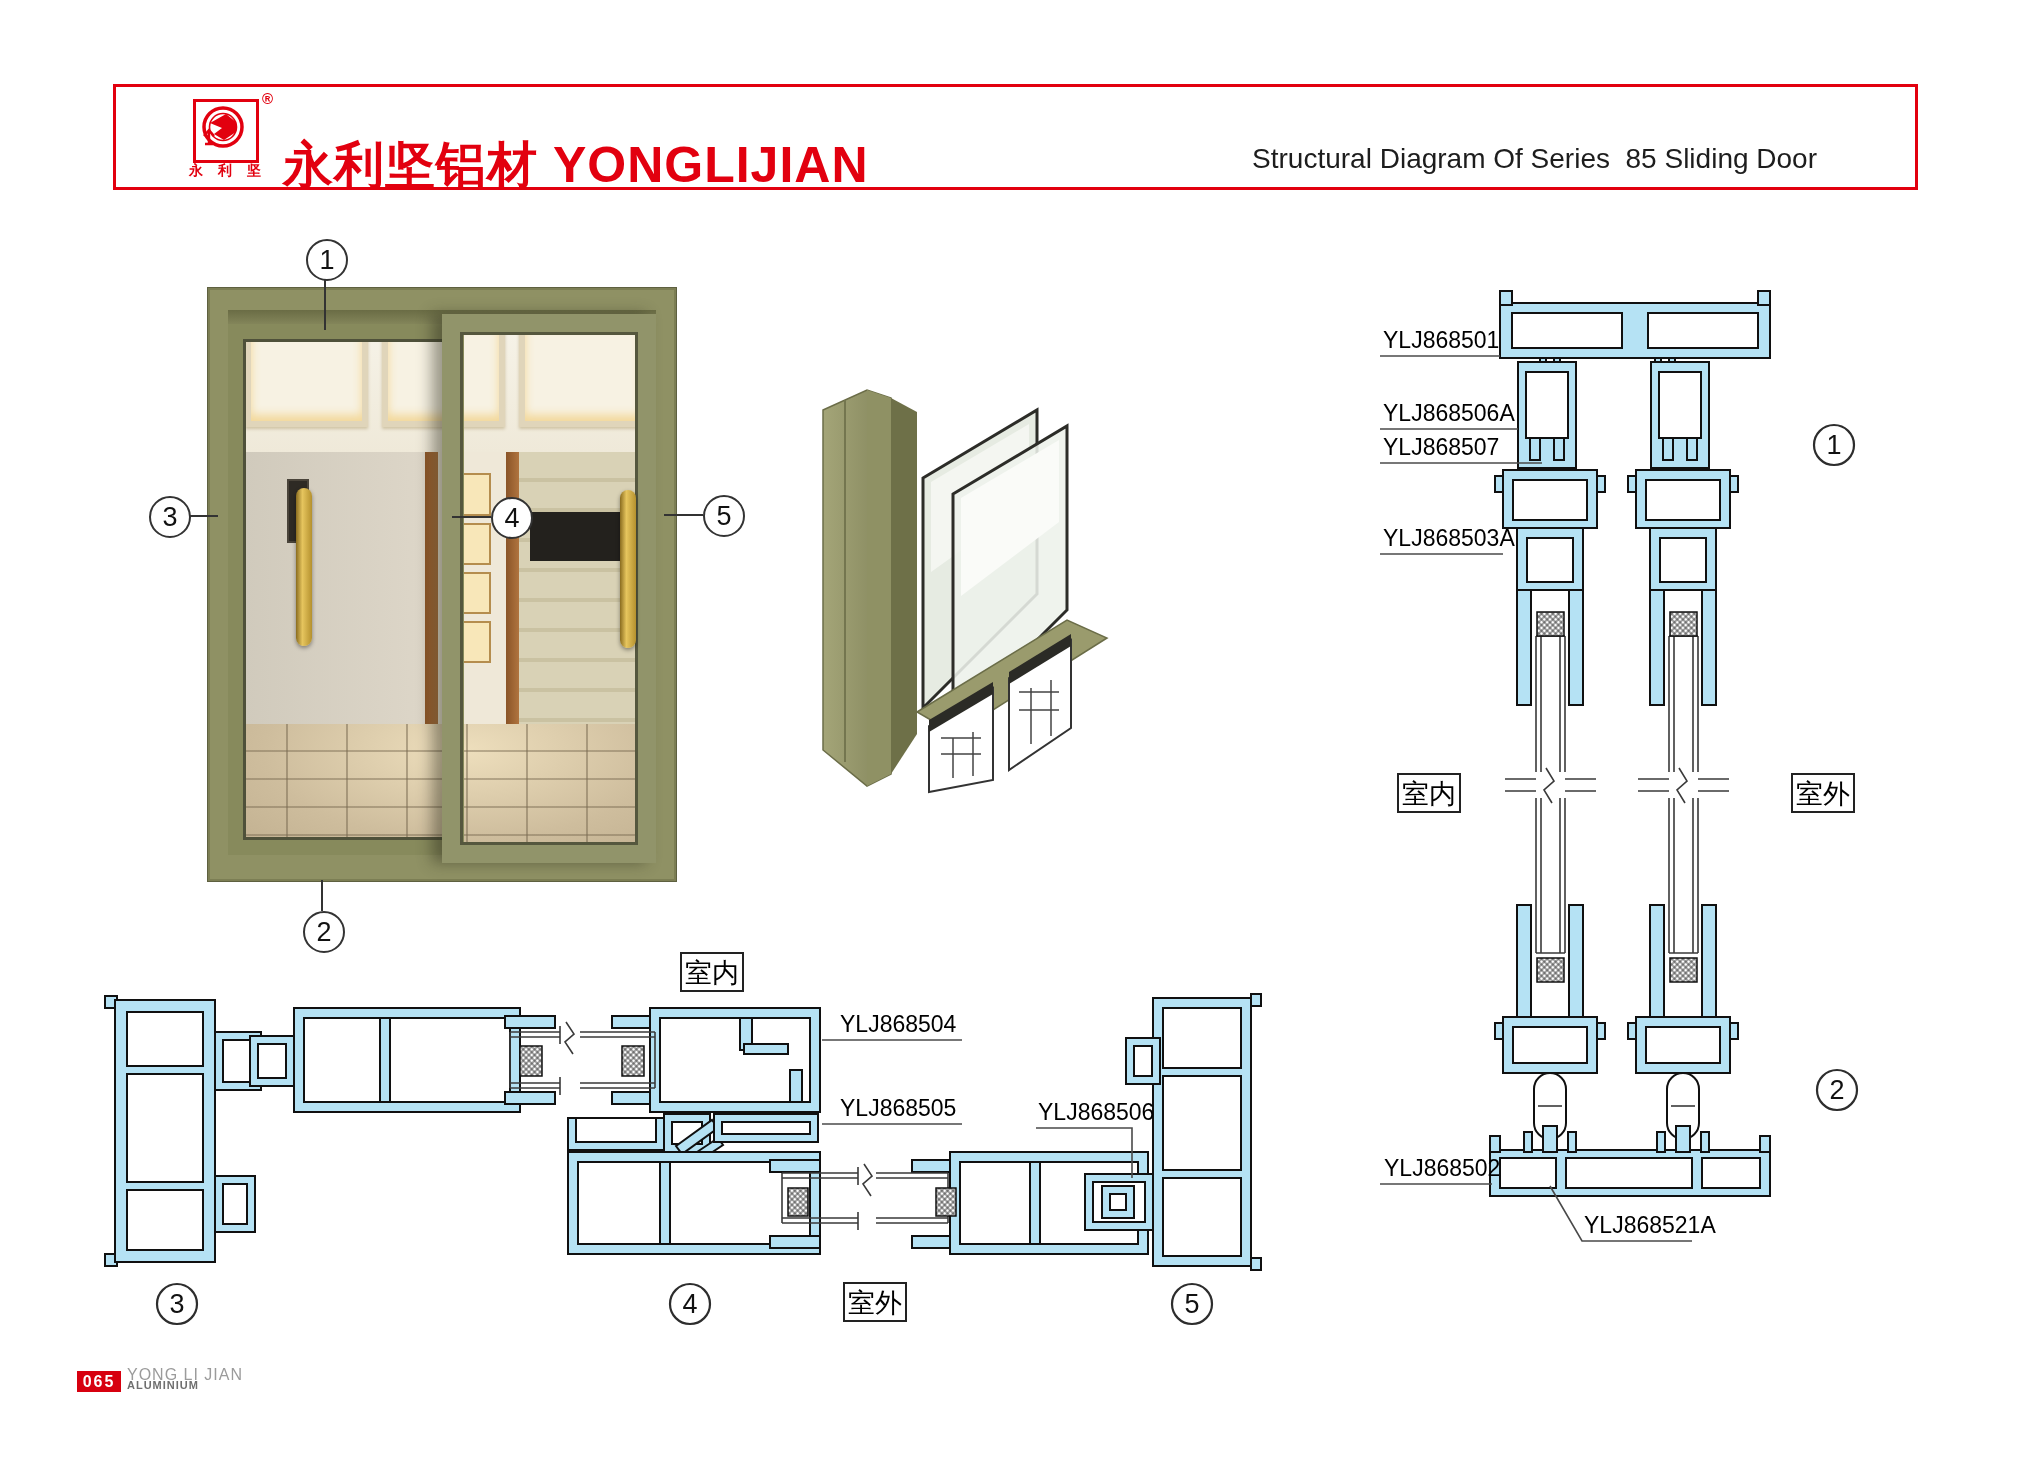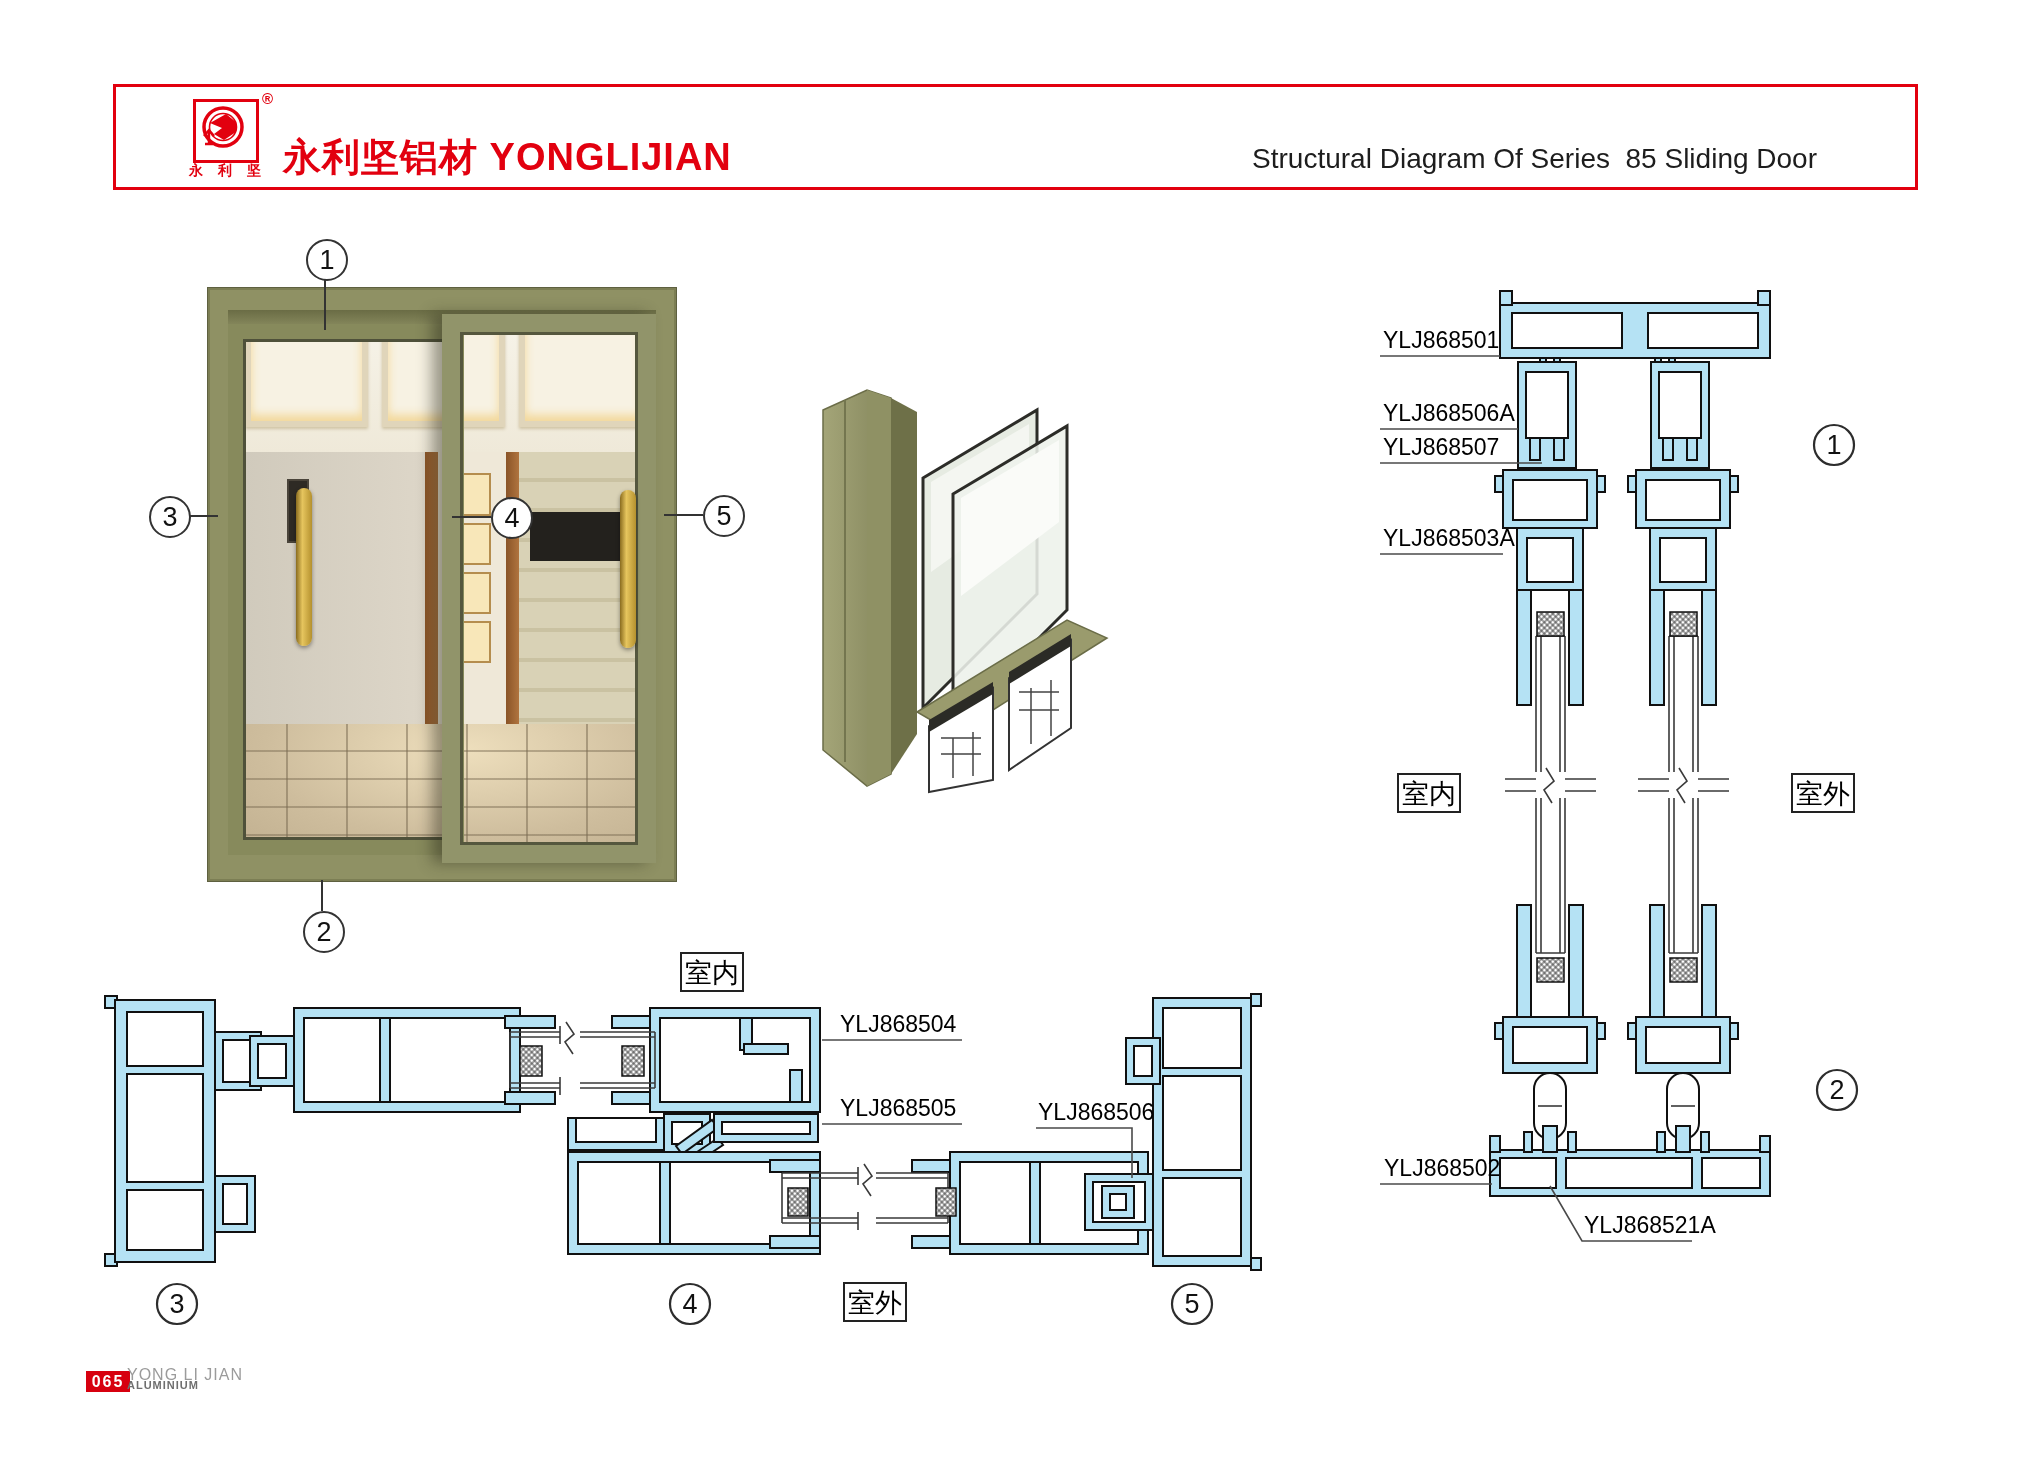--- a/index.html
+++ b/index.html
@@ -6,21 +6,21 @@
   #page{position:relative;width:2027px;height:1457px;background:#fff;overflow:hidden;
         font-family:"Liberation Sans",sans-serif;}
   .abs{position:absolute;}
 
   
   #header-box{left:113px;top:84px;width:1799px;height:100px;border:3px solid #e2000f;}
   #logo-square{left:193px;top:99px;width:60px;height:58px;border:3px solid #e2000f;}
   #reg-mark{left:262px;top:90px;font-size:15px;color:#e2000f;font-weight:bold;}
   #logo-chars{left:189px;top:162px;width:72px;display:flex;justify-content:space-between;
               color:#e2000f;font-size:14px;font-weight:bold;}
-  #brand-line{left:283px;top:132px;font-size:38px;font-weight:800;color:#e2000f;
+  #brand-line{left:283px;top:132px;font-size:50px;font-weight:800;color:#e2000f;
               letter-spacing:1px;white-space:nowrap;}
   #title-cn{right:210px;top:103px;font-size:32px;color:#1d1d1d;letter-spacing:2px;
             text-align:right;white-space:pre;}
   #title-en{right:210px;top:143px;font-size:28px;color:#1d1d1d;text-align:right;white-space:pre;}
 
   
   #door{left:207px;top:287px;width:468px;height:593px;background:#8f9164;
         border:1px solid #5e6040;box-shadow:inset 0 0 0 2px #7c7e54;}
   #door .scene{position:absolute;left:20px;top:22px;right:20px;bottom:26px;background:#e9e2d2;overflow:hidden;}
   .sc-ceiling{position:absolute;left:0;top:0;width:100%;height:26%;
@@ -64,21 +64,21 @@
   .glass{stroke:#3a3a3a;stroke-width:1.6;fill:none;}
   .lbl{font-family:"Liberation Sans",sans-serif;font-size:23px;fill:#000;}
   .lbl-line{stroke:#4a4a4a;stroke-width:1.6;}
   .zone-box{fill:#fff;stroke:#222;stroke-width:2;}
   .zone-txt{font-family:"Liberation Sans",sans-serif;font-size:27px;fill:#000;}
   .ccirc{fill:#fff;stroke:#2d2d2d;stroke-width:2.2;}
   .cnum{font-family:"Liberation Sans",sans-serif;font-size:27px;fill:#111;text-anchor:middle;}
 
   
   #page-badge{left:77px;top:1371px;width:44px;height:21px;background:#d7000f;color:#fff;
-     font-size:16px;font-weight:bold;text-align:center;line-height:21px;letter-spacing:2px;margin-left:9px;}
+     font-size:16px;font-weight:bold;text-align:center;line-height:21px;letter-spacing:2px;}
   #footer-brand{left:127px;top:1369px;line-height:11px;}
   #footer-brand .f1{color:#9b9b9b;font-size:16px;letter-spacing:1px;}
   #footer-brand .f2{color:#6f6f6f;font-size:11px;font-weight:bold;letter-spacing:1px;}
 </style>
 </head>
 <body>
 
 <div id="page">
 
   <div class="abs" id="header-box"></div>

